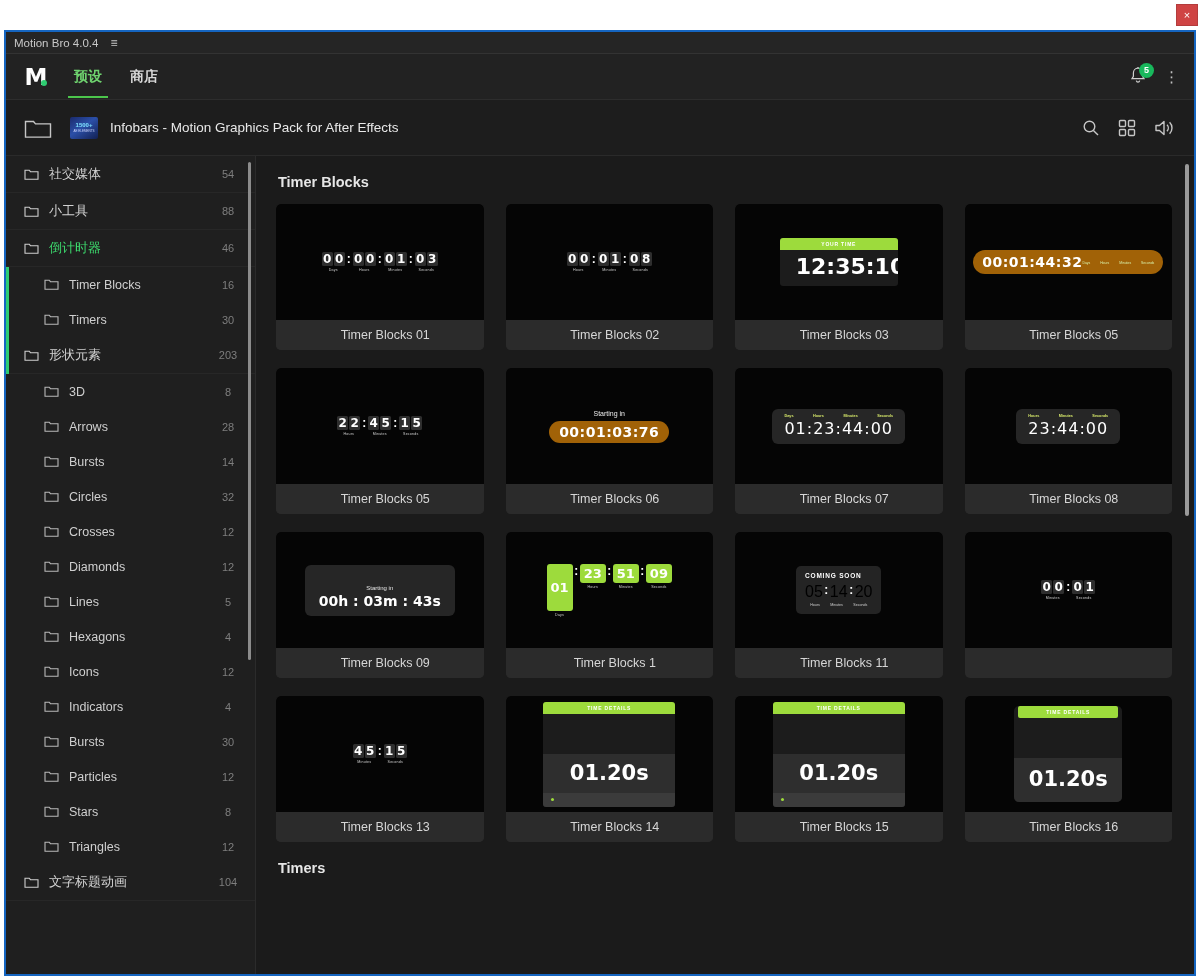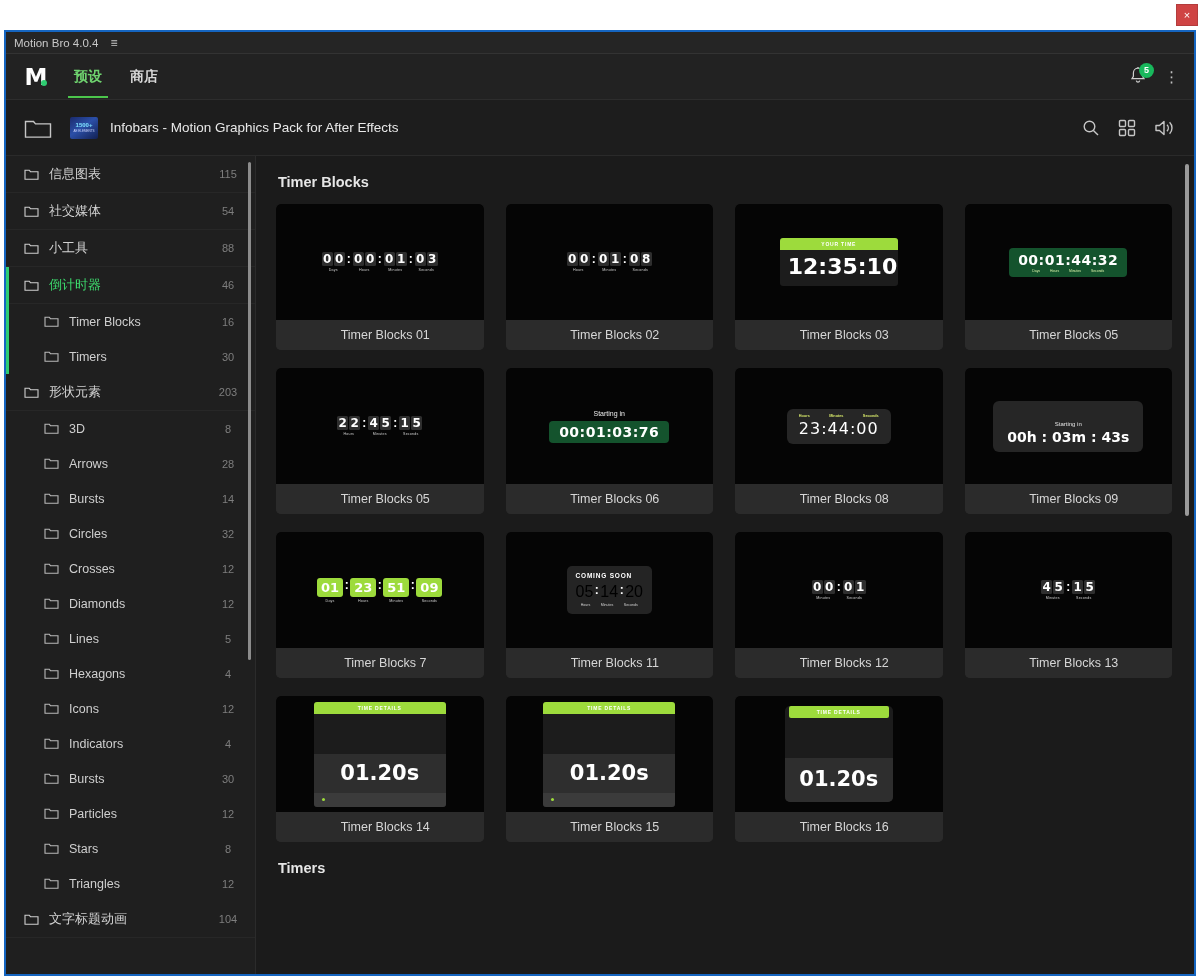--- a/index.html
+++ b/index.html
@@ -159,22 +159,22 @@
   .seg .dbox {
     background: #2e2e2e; color: #ffffff; font-weight: bold;
     font-size: 12px; width: 11px; height: 14px; line-height: 14px;
     text-align: center; border-radius: 1.5px; margin: 0 0.5px;
     font-family: "DejaVu Sans", sans-serif;
   }
   .seg .cap { color: #cfcfcf; font-size: 3.6px; margin-top: 2px; letter-spacing: .2px; }
   .colon { color: #ffffff; font-weight: bold; font-size: 12px; margin: 0 1.5px; line-height: 14px; }
   
   .greenpill {
-    background: #14532d; border-radius: 4px; padding: 4px 9px;
-    display: flex; flex-direction: column; align-items: center;
+    background: #a16207; border-radius: 12px; padding: 4px 9px;
+    display: flex; flex-direction: row; align-items: center;
   }
   .greenpill .big {
     color: #ffffff; font-weight: bold; font-size: 14px;
     font-family: "DejaVu Sans", sans-serif; letter-spacing: .5px;
   }
   .greenpill .subcaps {
     display: flex; gap: 10px; color: #d8f0a8; font-size: 3.4px; margin-top: 1px;
   }
   .darkpill {
     background: #262626; border-radius: 6px; padding: 5px 12px 6px;
@@ -283,29 +283,20 @@
   <div id="body-split">
 
     <div id="sidebar">
       <div id="sidebar-scroll">
           <div class="sb-row">
             <span class="sb-ico">
               <svg width="15" height="13" viewBox="0 0 15 13">
   <path d="M1 2.2h4.3l1.1 1.5H14v7.6H1z" fill="none" stroke="#cfcfcf" stroke-width="1.1"></path>
               </svg>
             </span>
-            <span class="sb-label">信息图表</span>
-            <span class="sb-count">115</span>
-          </div>
-          <div class="sb-row">
-            <span class="sb-ico">
-              <svg width="15" height="13" viewBox="0 0 15 13">
-  <path d="M1 2.2h4.3l1.1 1.5H14v7.6H1z" fill="none" stroke="#cfcfcf" stroke-width="1.1"></path>
-              </svg>
-            </span>
             <span class="sb-label">社交媒体</span>
             <span class="sb-count">54</span>
           </div>
           <div class="sb-row">
             <span class="sb-ico">
               <svg width="15" height="13" viewBox="0 0 15 13">
   <path d="M1 2.2h4.3l1.1 1.5H14v7.6H1z" fill="none" stroke="#cfcfcf" stroke-width="1.1"></path>
               </svg>
             </span>
             <span class="sb-label">小工具</span>
@@ -555,21 +546,21 @@
                   <span class="cap">Seconds</span>
                 </span>
               </div>
             </div>
             <div class="card-label">Timer Blocks 02</div>
           </div>
           <div class="card">
             <div class="card-thumb">
               <div style="width:118px;border-radius:3px;overflow:hidden;background:#1c1c1c">
         <div style="background:#9ddb3c;color:#fff;font-size:5px;font-weight:bold;text-align:center;padding:3px 0;letter-spacing:.8px">YOUR TIME</div>
-        <div style="color:#fff;font-size:22px;font-weight:bold;text-align:center;padding:4px 8px 7px;font-family:'DejaVu Sans',sans-serif">12:35:10</div>
+        <div style="color:#fff;font-size:22px;font-weight:bold;text-align:center;padding:4px 16px 7px;font-family:'DejaVu Sans',sans-serif">12:35:10</div>
               </div>
             </div>
             <div class="card-label">Timer Blocks 03</div>
           </div>
           <div class="card">
             <div class="card-thumb">
               <div class="greenpill" style="min-width:118px">
         <span class="big">00:01:44:32</span>
         <span class="subcaps">
                   <span>Days</span>
@@ -619,44 +610,58 @@
           <span class="big">00:01:03:76</span>
                 </div>
               </div>
             </div>
             <div class="card-label">Timer Blocks 06</div>
           </div>
           <div class="card">
             <div class="card-thumb">
               <div class="darkpill">
         <span class="caps">
+                  <span>Days</span>
                   <span>Hours</span>
                   <span>Minutes</span>
                   <span>Seconds</span>
                 </span>
+                <span class="big">01:23:44:00</span>
+              </div>
+            </div>
+            <div class="card-label">Timer Blocks 07</div>
+          </div>
+          <div class="card">
+            <div class="card-thumb">
+              <div class="darkpill">
+        <span class="caps">
+                  <span>Hours</span>
+                  <span>Minutes</span>
+                  <span>Seconds</span>
+                </span>
                 <span class="big">23:44:00</span>
               </div>
             </div>
             <div class="card-label">Timer Blocks 08</div>
           </div>
           <div class="card">
             <div class="card-thumb">
               <div class="darkpill" style="padding:20px 14px 7px">
         <span style="color:#e4e4e4;font-size:6px;margin-bottom:2px">Starting in</span>
         <span style="color:#fff;font-size:14px;font-weight:bold;font-family:'DejaVu Sans',sans-serif">00h : 03m : 43s</span>
               </div>
             </div>
             <div class="card-label">Timer Blocks 09</div>
           </div>
           <div class="card">
             <div class="card-thumb">
               <div class="flip">
                 <span class="seg">
           <span style="background:#9ddb3c;color:#fff;font-weight:bold;font-size:13px;border-radius:3px;
-                       padding:2px 4px;font-family:'DejaVu Sans',sans-serif">01</span>
+                       padding:16px 4px;font-family:'DejaVu Sans',sans-serif">01</span>
           <span class="cap">Days</span>
                 </span>
                 <span class="colon">:</span>
                 <span class="seg">
           <span style="background:#9ddb3c;color:#fff;font-weight:bold;font-size:13px;border-radius:3px;
                        padding:2px 4px;font-family:'DejaVu Sans',sans-serif">23</span>
           <span class="cap">Hours</span>
                 </span>
                 <span class="colon">:</span>
                 <span class="seg">
@@ -665,21 +670,21 @@
           <span class="cap">Minutes</span>
                 </span>
                 <span class="colon">:</span>
                 <span class="seg">
           <span style="background:#9ddb3c;color:#fff;font-weight:bold;font-size:13px;border-radius:3px;
                        padding:2px 4px;font-family:'DejaVu Sans',sans-serif">09</span>
           <span class="cap">Seconds</span>
                 </span>
               </div>
             </div>
-            <div class="card-label">Timer Blocks 7</div>
+            <div class="card-label">Timer Blocks 1</div>
           </div>
           <div class="card">
             <div class="card-thumb">
               <div style="background:#242424;border-radius:5px;padding:6px 9px 7px;text-align:center">
         <div style="color:#fff;font-size:6.5px;font-weight:bold;letter-spacing:.8px;margin-bottom:4px;text-align:left">COMING SOON</div>
         <div class="flip" style="justify-content:center">
                   <span class="dbox">0</span>
                   <span class="dbox">5</span>
                   <span class="colon">:</span>
                   <span class="dbox">1</span>
@@ -710,21 +715,20 @@
                 <span class="colon">:</span>
                 <span class="seg">
                   <span class="digits">
                     <span class="dbox">0</span>
                     <span class="dbox">1</span>
                   </span>
                   <span class="cap">Seconds</span>
                 </span>
               </div>
             </div>
-            <div class="card-label">Timer Blocks 12</div>
           </div>
           <div class="card">
             <div class="card-thumb">
               <div class="flip">
                 <span class="seg">
                   <span class="digits">
                     <span class="dbox">4</span>
                     <span class="dbox">5</span>
                   </span>
                   <span class="cap">Minutes</span>

